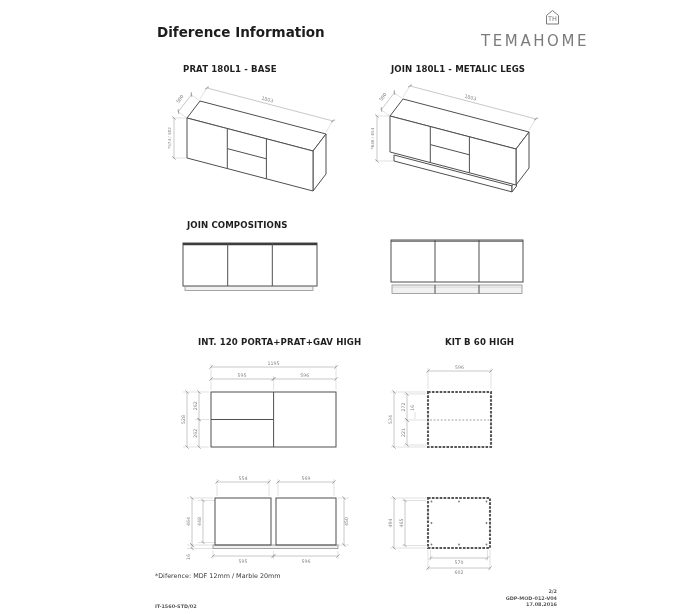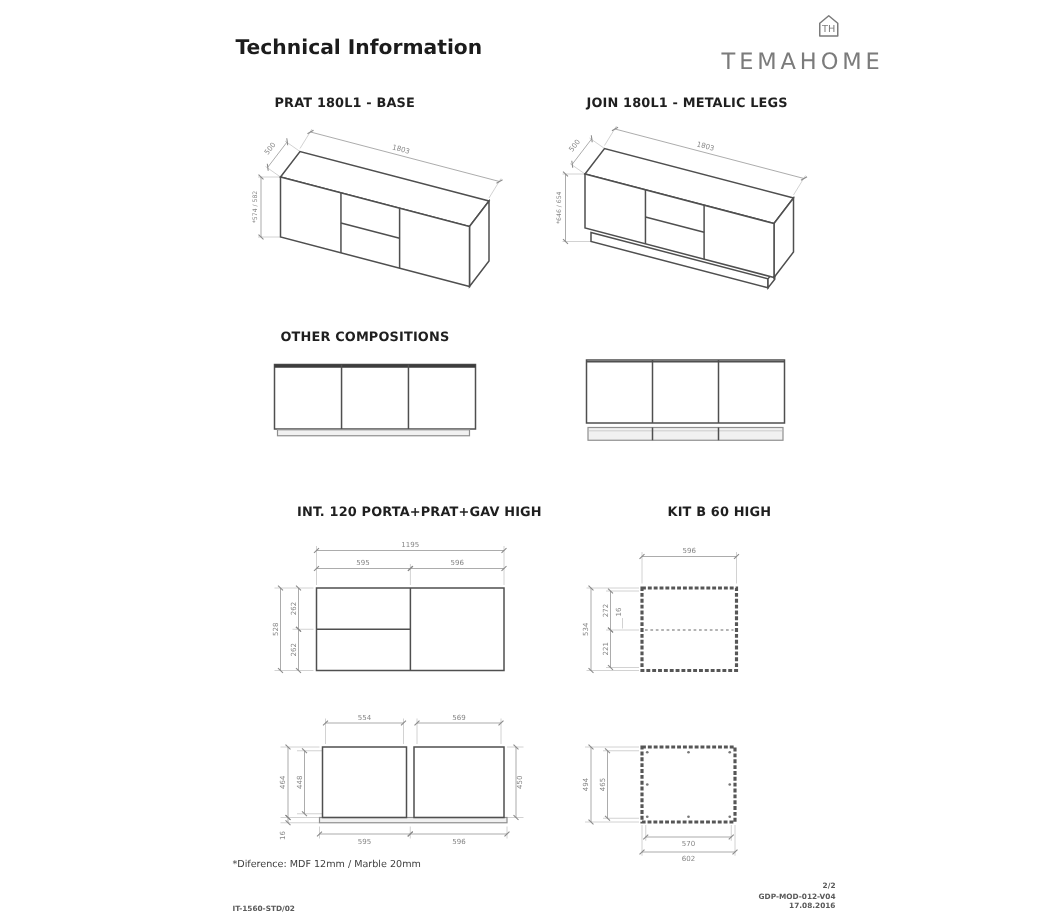--- a/index.html
+++ b/index.html
@@ -44,33 +44,33 @@
 <div class="page">
 
   <svg width="0" height="0" style="position:absolute">
     <defs>
       <marker id="tk" viewBox="0 0 4.5 4.5" markerWidth="4.5" markerHeight="4.5" refX="2.25" refY="2.25" orient="auto" markerUnits="userSpaceOnUse">
         <path d="M0.6,3.9 L3.9,0.6" stroke="#8a8a8a" stroke-width="0.7"></path>
       </marker>
     </defs>
   </svg>
 
-  <div class="h-title">Technical Information</div>
+  <div class="h-title">Diference Information</div>
 
   <div class="brand">
     <svg width="17" height="17" viewBox="0 0 17 17">
       <path d="M2.5,6.5 L8.5,1.5 L14.5,6.5 L14.5,15 L2.5,15 Z" fill="none" stroke="#7b7b7b" stroke-width="1" stroke-linejoin="round"></path>
       <text x="8.5" y="12" text-anchor="middle" font-size="6.5" fill="#7b7b7b" font-family="DejaVu Sans, sans-serif">TH</text>
     </svg>
     <div class="brand-name">TEMAHOME</div>
   </div>
 
   <div class="sec-title" id="t-join-base">PRAT 180L1 - BASE</div>
   <div class="sec-title" id="t-join-metalic">JOIN 180L1 - METALIC LEGS</div>
-  <div class="sec-title" id="t-other">OTHER COMPOSITIONS</div>
+  <div class="sec-title" id="t-other">JOIN COMPOSITIONS</div>
   <div class="sec-title" id="t-int120">INT. 120 PORTA+PRAT+GAV HIGH</div>
   <div class="sec-title" id="t-kitb">KIT B 60 HIGH</div>
 
   <svg class="drw" id="d-iso1" width="190" height="112" viewBox="0 0 190 112">
     <line class="ext" x1="43" y1="15" x2="51" y2="2"></line>
     <line class="ext" x1="169" y1="48" x2="177" y2="35"></line>
     <line class="dim" x1="50" y1="4" x2="176" y2="37" marker-start="url(#tk)" marker-end="url(#tk)"></line>
     <text class="dt" x="110" y="17" transform="rotate(14.7 110 17)">1803</text>
     <line class="ext" x1="30" y1="34" x2="20" y2="27"></line>
     <line class="ext" x1="43" y1="17" x2="33" y2="10"></line>

